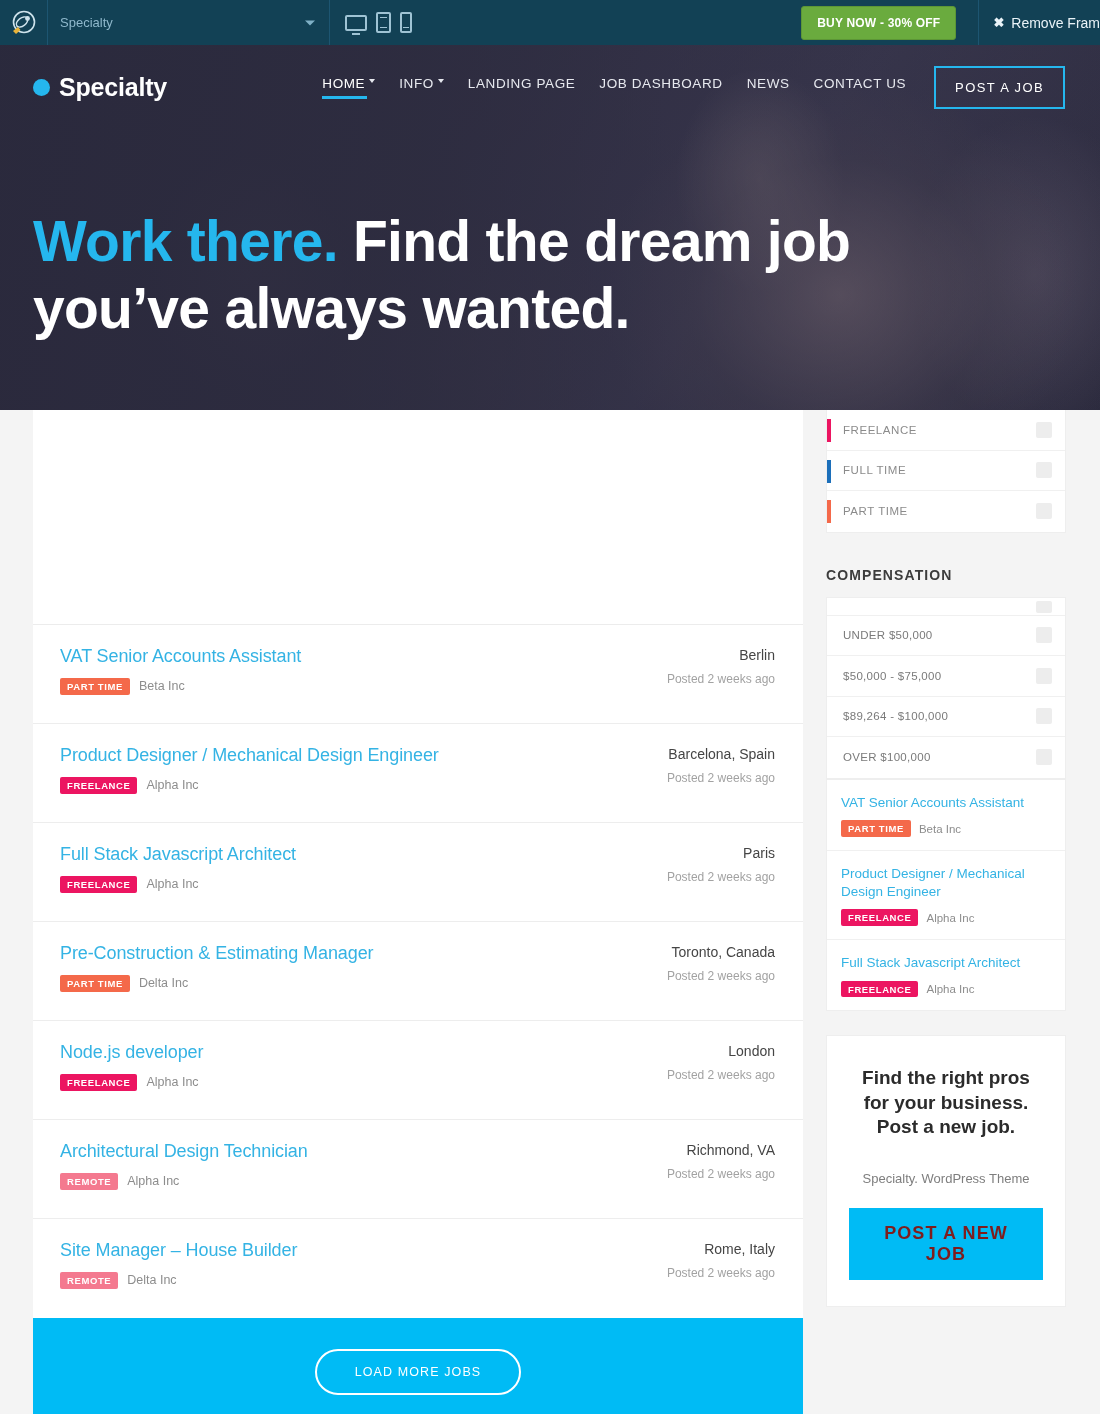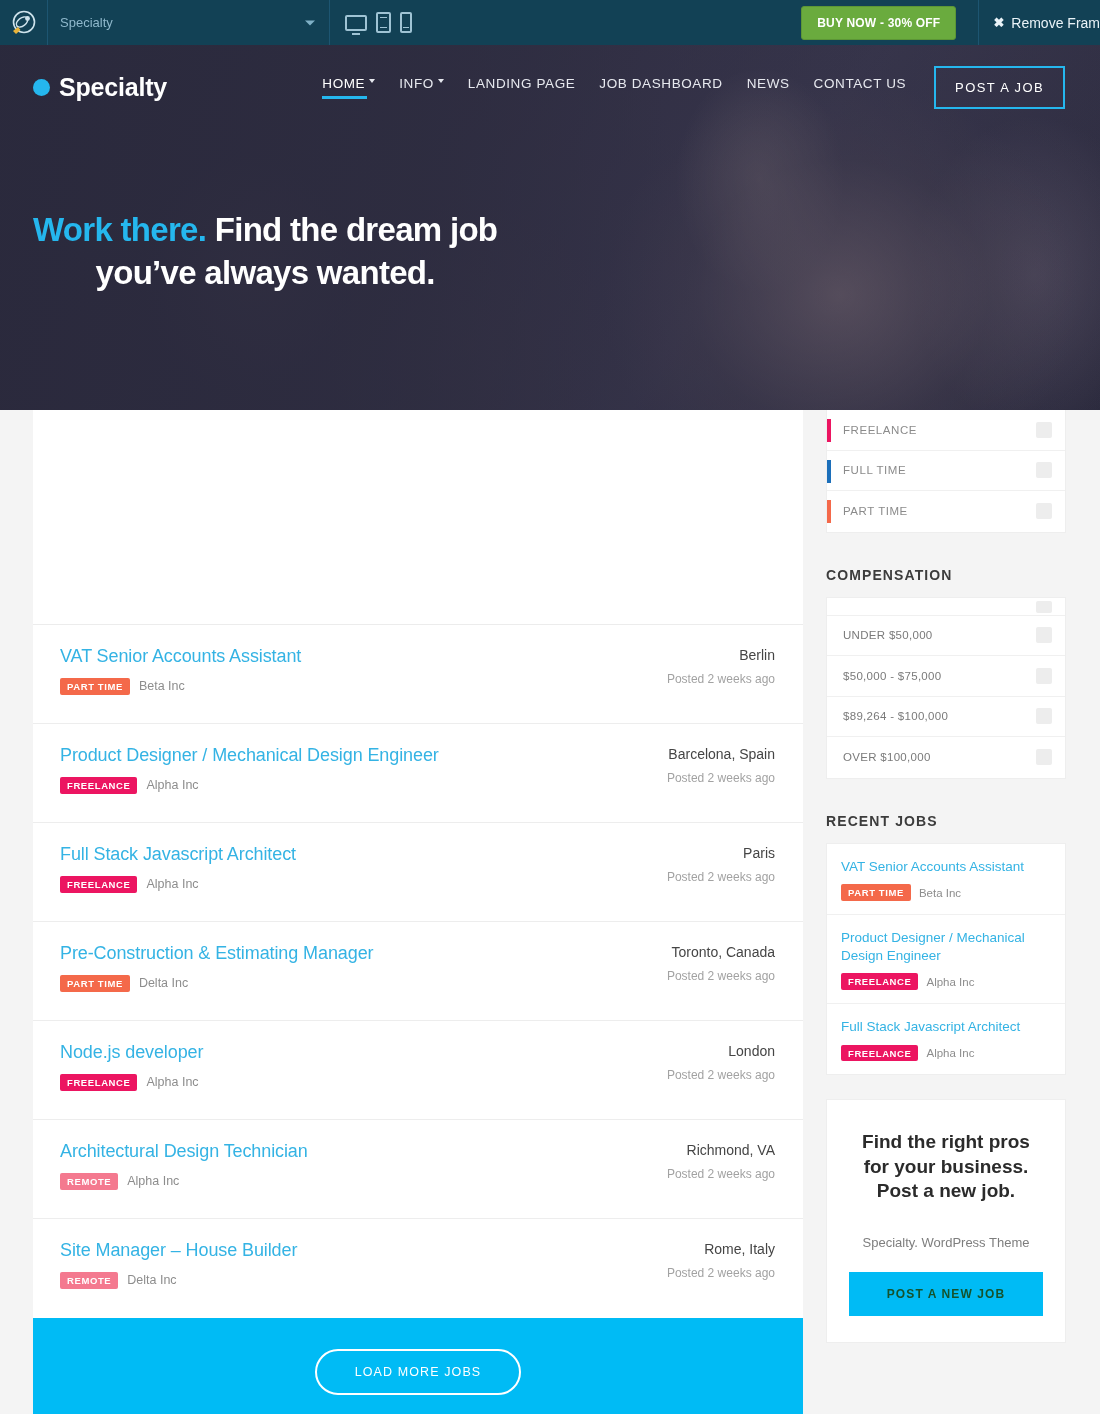--- a/index.html
+++ b/index.html
@@ -112,23 +112,22 @@
   }
   .post-job-btn {
     margin-left: 28px; margin-right: 35px;
     border: 2px solid #25b7ee; color: #fff;
     font-size: 13px; letter-spacing: 1.4px;
     padding: 12px 19px; background: transparent;
   }
 
   .hero-copy { position: absolute; left: 33px; top: 168px; }
   .hero-h1 {
-    color: #fff; font-size: 33px; font-weight: bold; line-height: 1.0;
+    color: #fff; font-size: 57px; font-weight: bold; line-height: 1.0;
     letter-spacing: -.7px;
-    text-align: center;
   }
   .hero-h1 .accent { color: #25b7ee; }
   .hero-h1 .l2 { display: block; margin-top: 10px; }
   .hero-sub { margin-top: 22px; color: #e6e9ef; font-size: 14.5px; }
   .hero-sub .num { color: #25b7ee; font-weight: bold; }
 
   
   .page {
     position: absolute; top: 410px; left: 0; width: 1100px; height: 1004px;
     background: #f4f4f4;
@@ -224,22 +223,22 @@
   .recent-company { color: #8d8d8d; font-size: 11.5px; }
 
   .promo-card {
     background: #fff; border: 1px solid #eee; margin-top: 24px;
     padding: 30px 22px 26px; text-align: center;
   }
   .promo-title { color: #2b2b2b; font-size: 19px; font-weight: bold; line-height: 1.28; }
   .promo-sub { color: #7e7e7e; font-size: 13px; margin-top: 32px; }
   .promo-btn {
     display: block; width: 100%; margin-top: 22px;
-    background: #00bbf5; color: #14532d; border: none;
-    padding: 15px 12px; font-size: 12px; letter-spacing: 1.1px; font-weight: bold;
+    background: #00bbf5; color: #7f1d1d; border: none;
+    padding: 15px 12px; font-size: 18px; letter-spacing: 1.1px; font-weight: bold;
   }
 </style>
 </head>
 <body>
 
 <div class="tf-bar">
   <div class="tf-logo">
     <svg width="26" height="26" viewBox="0 0 26 26" aria-hidden="true">
       <circle cx="13" cy="12" r="10.5" fill="none" stroke="#cfe3ec" stroke-width="1.6"></circle>
       <ellipse cx="11" cy="12" rx="6.5" ry="4" fill="none" stroke="#cfe3ec" stroke-width="1.4" transform="rotate(-38 11 12)"></ellipse>
@@ -451,21 +450,20 @@
       <div class="comp-row">
         <span class="lbl">$89,264 - $100,000</span>
         <span class="box"></span>
       </div>
       <div class="comp-row">
         <span class="lbl">OVER $100,000</span>
         <span class="box"></span>
       </div>
     </div>
 
-    <div class="side-heading">RECENT JOBS</div>
 
     <div class="recent-card">
       <div class="recent-item">
         <a class="recent-title">VAT Senior Accounts Assistant</a>
         <div class="recent-meta">
           <span class="tag parttime">PART TIME</span>
           <span class="recent-company">Beta Inc</span>
         </div>
       </div>
       <div class="recent-item">

